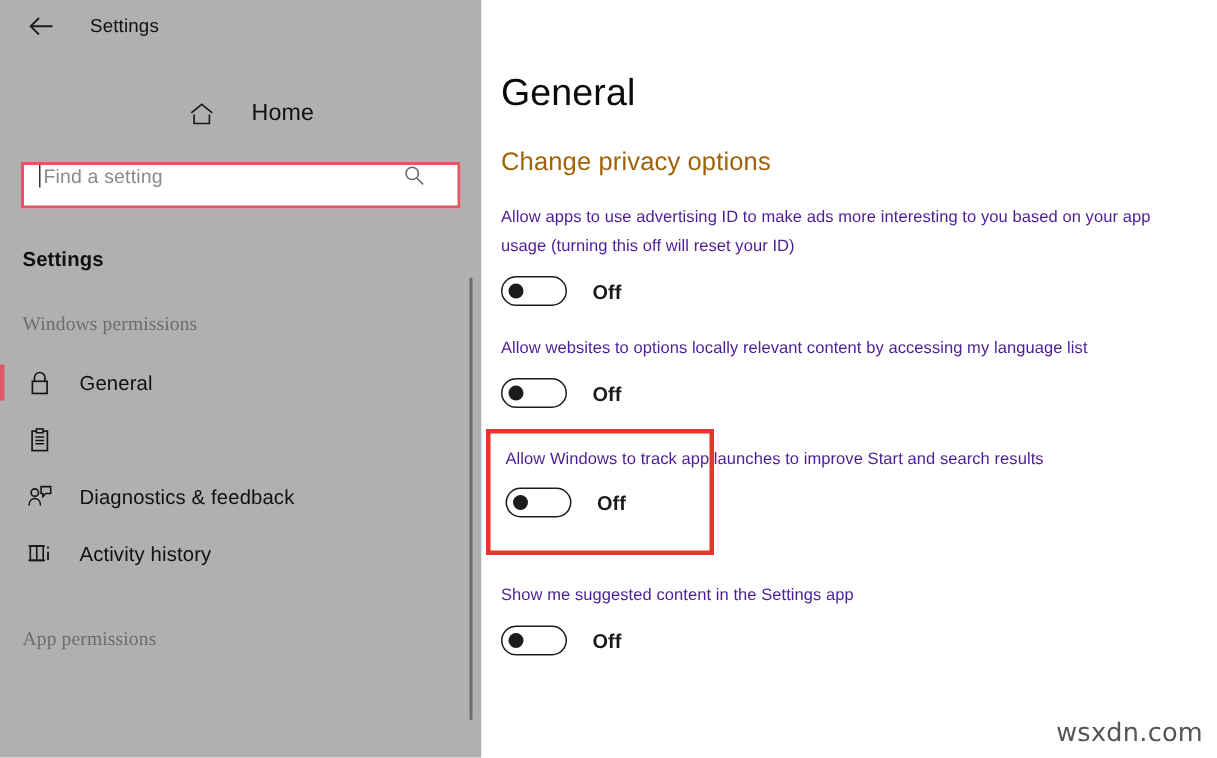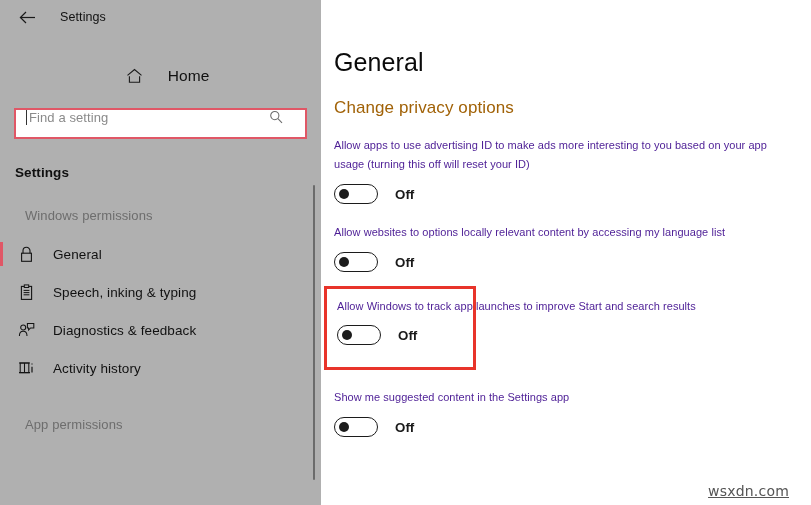--- a/index.html
+++ b/index.html
@@ -117,23 +117,24 @@
     font-weight: bold;
     color: #101010;
     padding-left: 15px;
     margin-top: 26px;
     letter-spacing: .1px;
   }
 
   .group-label {
     font-size: 13px;
     color: #6d6d6d;
-    padding-left: 25px;
+    padding-left: 15px;
     margin-top: 28px;
     letter-spacing: .1px;
+    font-family: Liberation Serif, serif;
   }
   .group-label.second { margin-top: 30px; }
 
   .nav-list { margin-top: 12px; }
 
   .nav-item {
     position: relative;
     display: flex;
     align-items: center;
     height: 38px;
@@ -265,27 +266,26 @@
   .setting.highlighted .setting-desc {
     max-width: 446px;
     width: 446px;
     position: relative;
     z-index: 2;
   }
   .setting.highlighted .toggle-row { margin-top: 8px; }
 
   .watermark {
     position: absolute;
-    right: 22px;
+    right: 9px;
     bottom: 6px;
-    font-size: 14px;
+    font-size: 17px;
     color: #555555;
     font-family: "DejaVu Sans", sans-serif;
     letter-spacing: .2px;
-    text-decoration: underline;
   }
 </style>
 </head>
 <body>
 
 <div class="window">
 
   <div class="sidebar">
 
     <div class="titlebar">
@@ -340,21 +340,20 @@
 
       <div class="nav-item">
 
         <div class="nav-icon">
           <svg width="15" height="17" viewBox="0 0 15 17" fill="none">
             <rect x="2.4" y="2.4" width="10.2" height="13" stroke="#141414" stroke-width="1.1" fill="none"></rect>
             <rect x="5.3" y="0.9" width="4.4" height="2.6" stroke="#141414" stroke-width="1" fill="#b0b0b0"></rect>
             <path d="M4.6 6.4 H10.4 M4.6 8.6 H10.4 M4.6 10.8 H10.4" stroke="#141414" stroke-width="1"></path>
           </svg>
         </div>
-        <div class="nav-label">Speech, inking &amp; typing</div>
       </div>
 
       <div class="nav-item">
 
         <div class="nav-icon">
           <svg width="17" height="16" viewBox="0 0 17 16" fill="none">
             <circle cx="5.2" cy="5.4" r="2.5" stroke="#141414" stroke-width="1.05" fill="none"></circle>
             <path d="M1.4 14 c0-3 1.8-4.7 3.8-4.7 s3.8 1.7 3.8 4.7" stroke="#141414" stroke-width="1.05" fill="none"></path>
             <path d="M9.4 1.4 H15.8 V6 H12.6 L10.6 8 V6 H9.4 Z" stroke="#141414" stroke-width="1.05" fill="none"></path>
           </svg>

